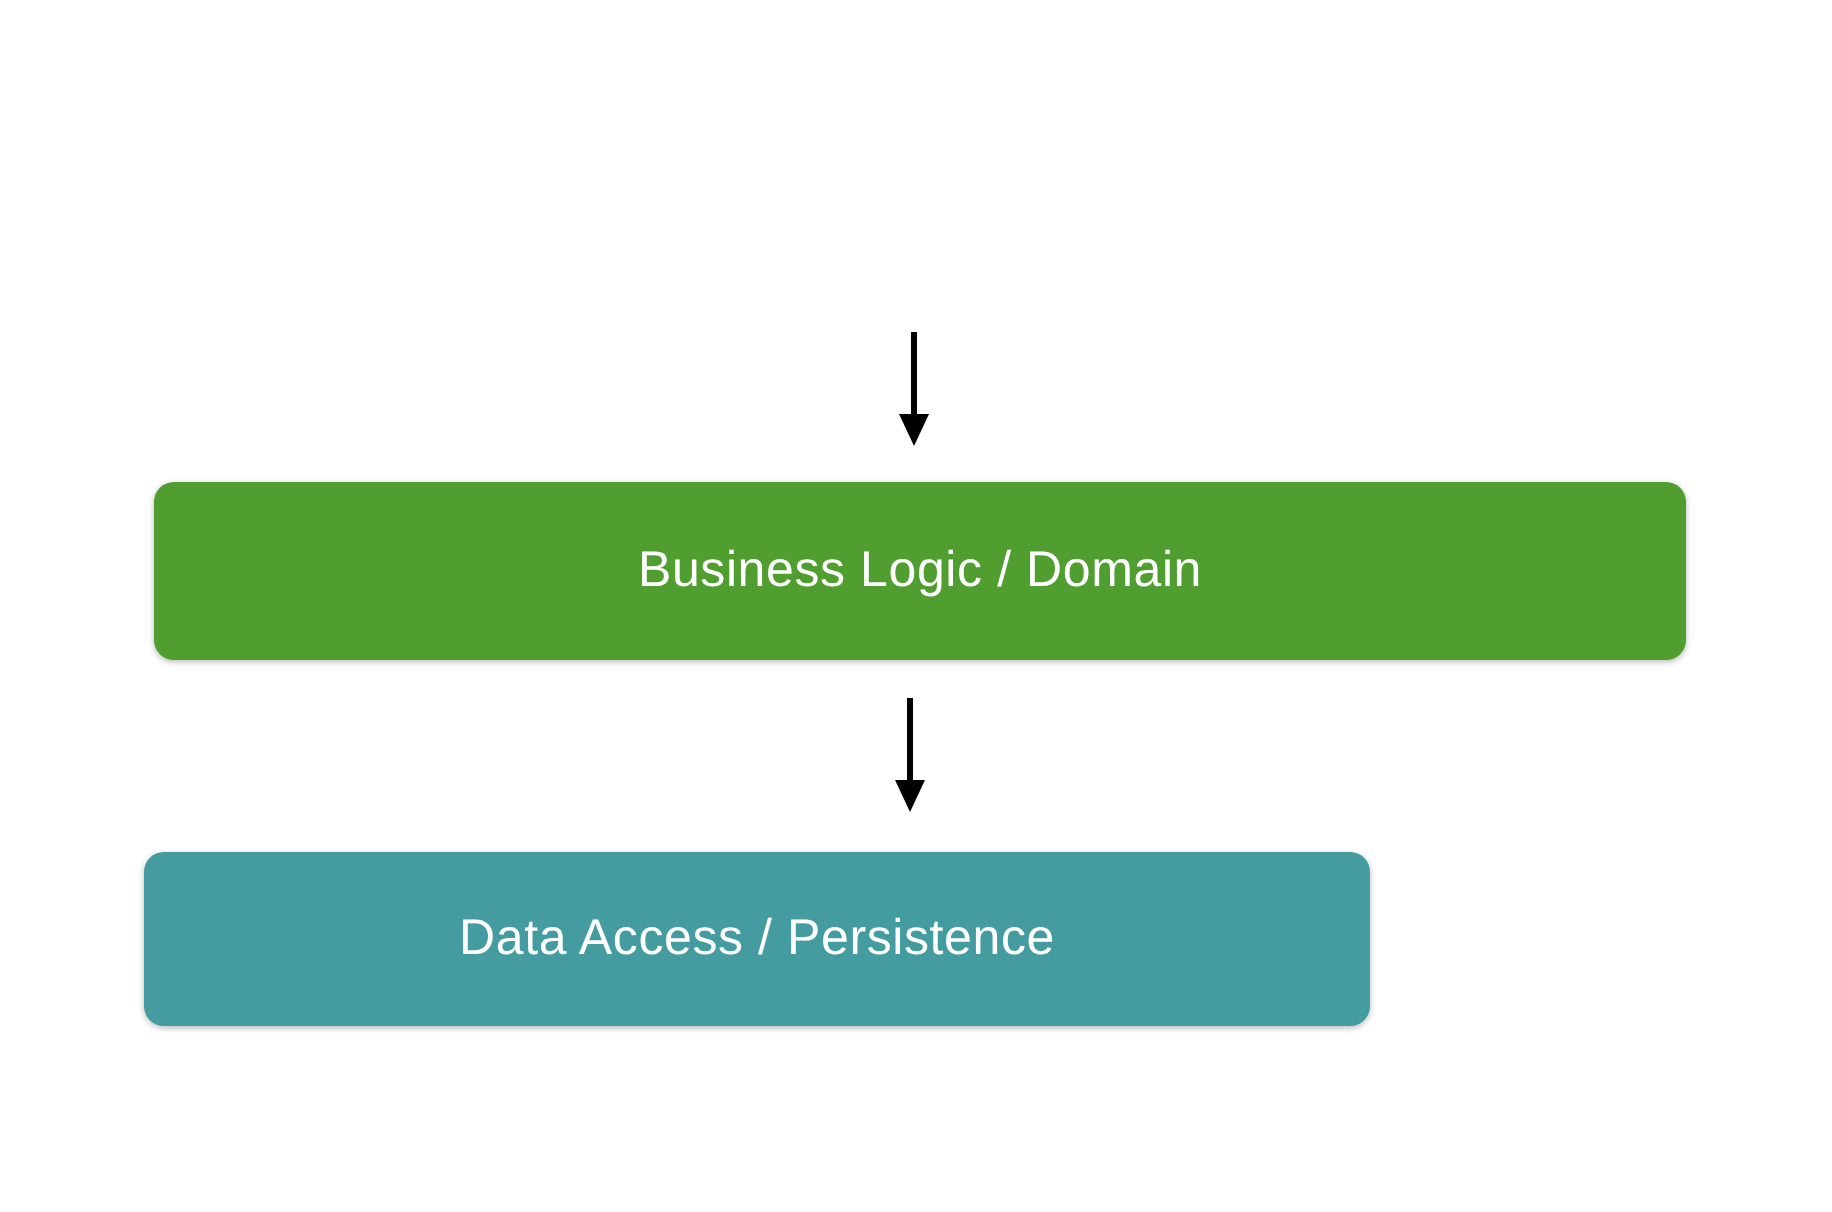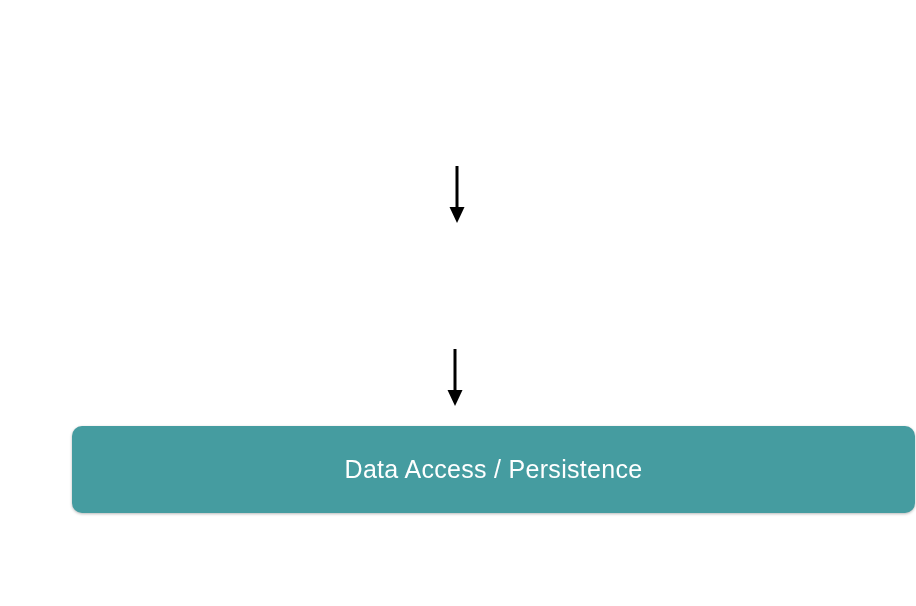--- a/index.html
+++ b/index.html
@@ -33,40 +33,43 @@
     letter-spacing: 0.3px;
     white-space: nowrap;
   }
   #node-presentation {
     left: 77px; top: 60px; width: 766px; height: 88px;
   }
   #node-business-logic {
     left: 77px; top: 241px; width: 766px; height: 89px;
   }
   #node-data-access {
-    left: 72px; top: 426px; width: 843px; height: 87px;
+    left: 72px; top: 426px; width: 613px; height: 87px;
   }
   .arrow {
     position: absolute;
     display: block;
   }
   #arrow-1 { left: 448px; top: 166px; }
   #arrow-2 { left: 446px; top: 349px; }
 </style>
 </head>
 <body style="background: rgb(255, 255, 255);">
 
 <div class="diagram">
 
 
   <svg class="arrow" id="arrow-1" width="18" height="58" viewBox="0 0 18 58">
     <line x1="9" y1="0" x2="9" y2="43" stroke-width="3" stroke="#000000"></line>
     <polygon points="1.5,41 16.5,41 9,57" fill="#000000"></polygon>
   </svg>
 
+  <div class="node" id="node-business-logic" style="background: rgb(79, 158, 47);">
+    <span class="node-label">Business Logic / Domain</span>
+  </div>
 
   <svg class="arrow" id="arrow-2" width="18" height="58" viewBox="0 0 18 58">
     <line x1="9" y1="0" x2="9" y2="43" stroke-width="3" stroke="#000000"></line>
     <polygon points="1.5,41 16.5,41 9,57" fill="#000000"></polygon>
   </svg>
 
   <div class="node" id="node-data-access" style="background: rgb(69, 156, 160);">
     <span class="node-label">Data Access / Persistence</span>
   </div>
 

